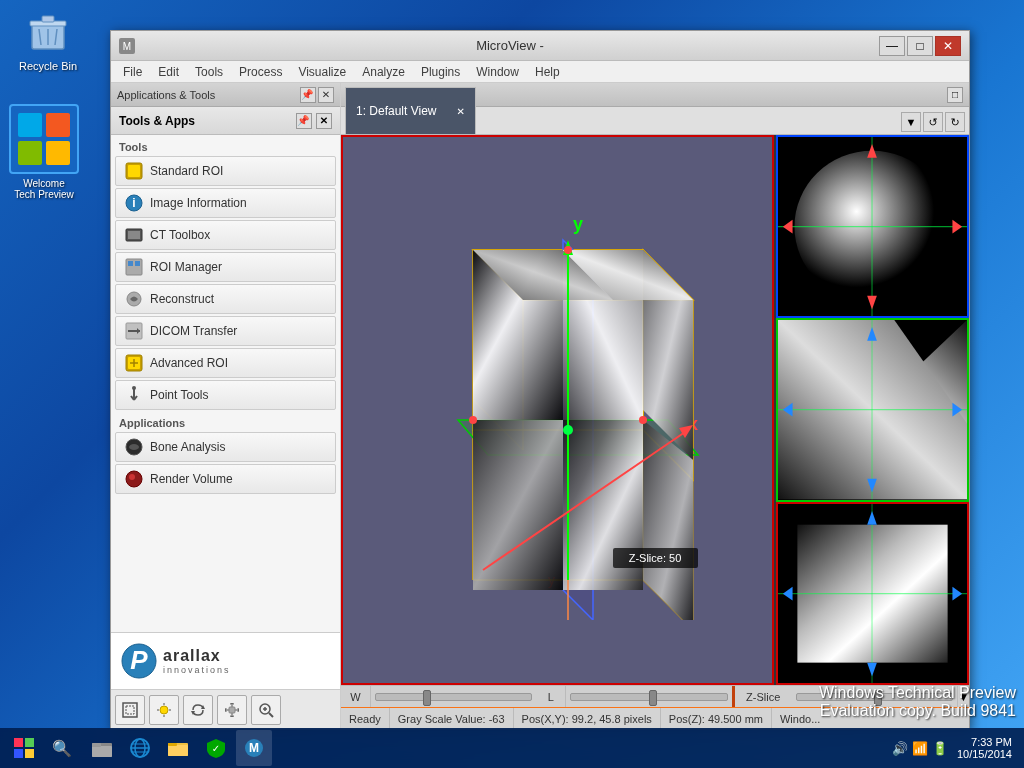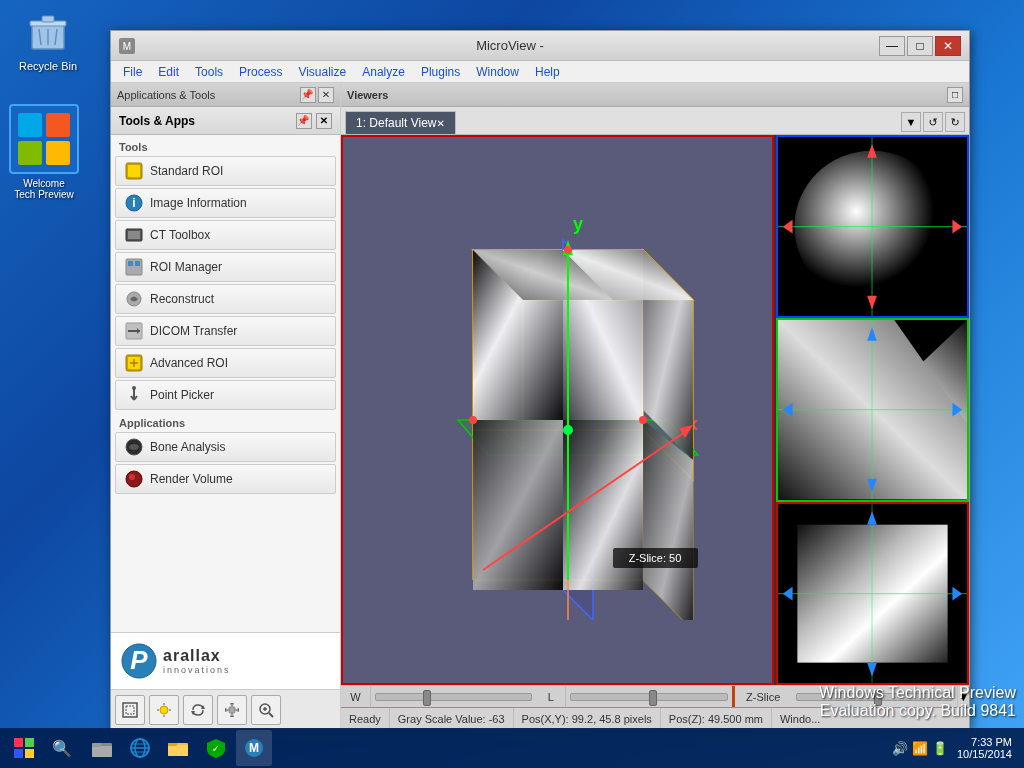--- a/index.html
+++ b/index.html
@@ -120,21 +120,21 @@
       background: #f0f0f0;
       display: flex;
       align-items: center;
       padding: 0 4px;
       border-bottom: 1px solid #ccc;
     }
     .menu-item {
       padding: 2px 8px;
       cursor: pointer;
       font-size: 12px;
-      color: #1d4ed8;
+      color: #404040;
     }
 
     
     .main-content {
       display: flex;
       height: calc(100% - 52px);
     }
 
     
     .left-panel {
@@ -296,27 +296,27 @@
       height: 28px;
       background: #e0e0e0;
       display: flex;
       align-items: flex-end;
       padding: 0 4px;
       border-bottom: 1px solid #bbb;
     }
     .view-tab {
       display: flex;
       align-items: center;
-      padding: 4px 10px;
+      padding: 16px 10px;
       background: #f5f5f5;
       border: 1px solid #bbb;
       border-bottom: none;
       cursor: pointer;
       font-size: 12px;
-      gap: 0;
+      gap: 20px;
     }
     .view-tab.active { background: #4a5568; color: white; }
     .view-tab-close {
       font-size: 10px;
       cursor: pointer;
     }
 
     .view-tab-controls {
       margin-left: auto;
       display: flex;
@@ -713,21 +713,21 @@
           <span class="tool-label">Advanced ROI</span>
         </div>
 
         <div class="tool-item">
           <div class="tool-icon">
             <svg width="18" height="18">
                 <path d="M9,2 L9,14 M9,14 L6,10 M9,14 L12,10" stroke="#555" stroke-width="2" fill="none"></path>
                 <circle cx="9" cy="2" r="2" fill="#555"></circle>
               </svg>
           </div>
-          <span class="tool-label">Point Picker</span>
+          <span class="tool-label">Point Tools</span>
         </div>
 
         <div class="section-label">Applications</div>
 
         <div class="tool-item">
           <div class="tool-icon">
             <svg width="18" height="18">
                 <circle cx="9" cy="9" r="8" fill="#2c2c2c" stroke="#555" stroke-width="1"></circle>
                 <ellipse cx="9" cy="9" rx="5" ry="3" fill="#555"></ellipse>
               </svg>

